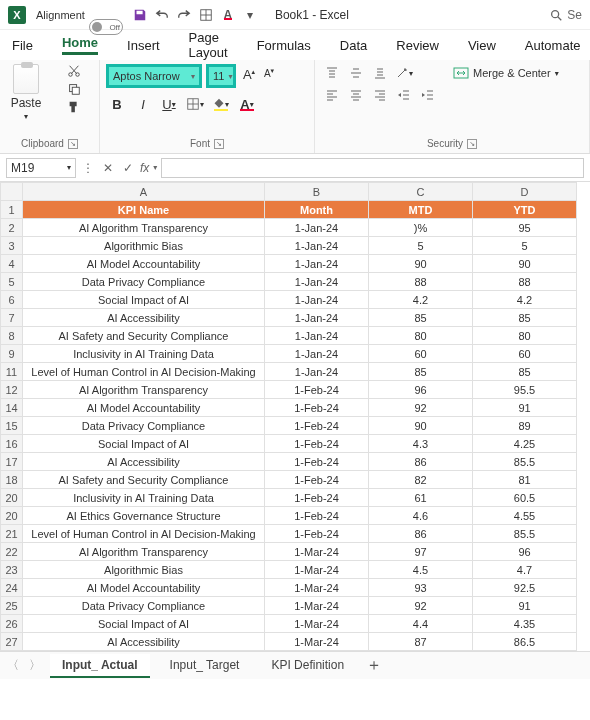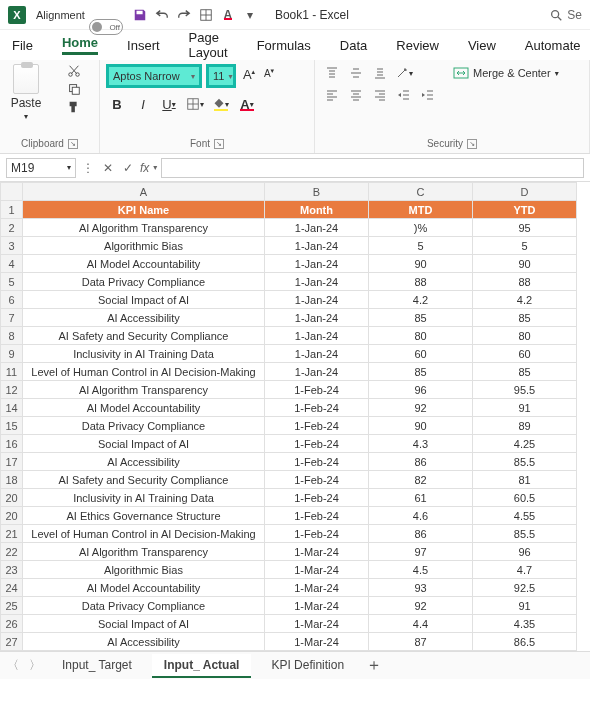--- a/index.html
+++ b/index.html
@@ -590,17 +590,17 @@
           <td>87</td>
           <td>86.5</td>
         </tr>
       </tbody>
   </table>
 </div>
 
 <div class="sheettabs">
   <span class="nav-arrow">〈</span>
   <span class="nav-arrow">〉</span>
+  <span class="sheettab active">Input_ Actual</span>
   <span class="sheettab">Input_ Target</span>
-  <span class="sheettab active">Input_ Actual</span>
   <span class="sheettab">KPI Definition</span>
   <span class="add-sheet">＋</span>
 </div>
 
 </body></html>

